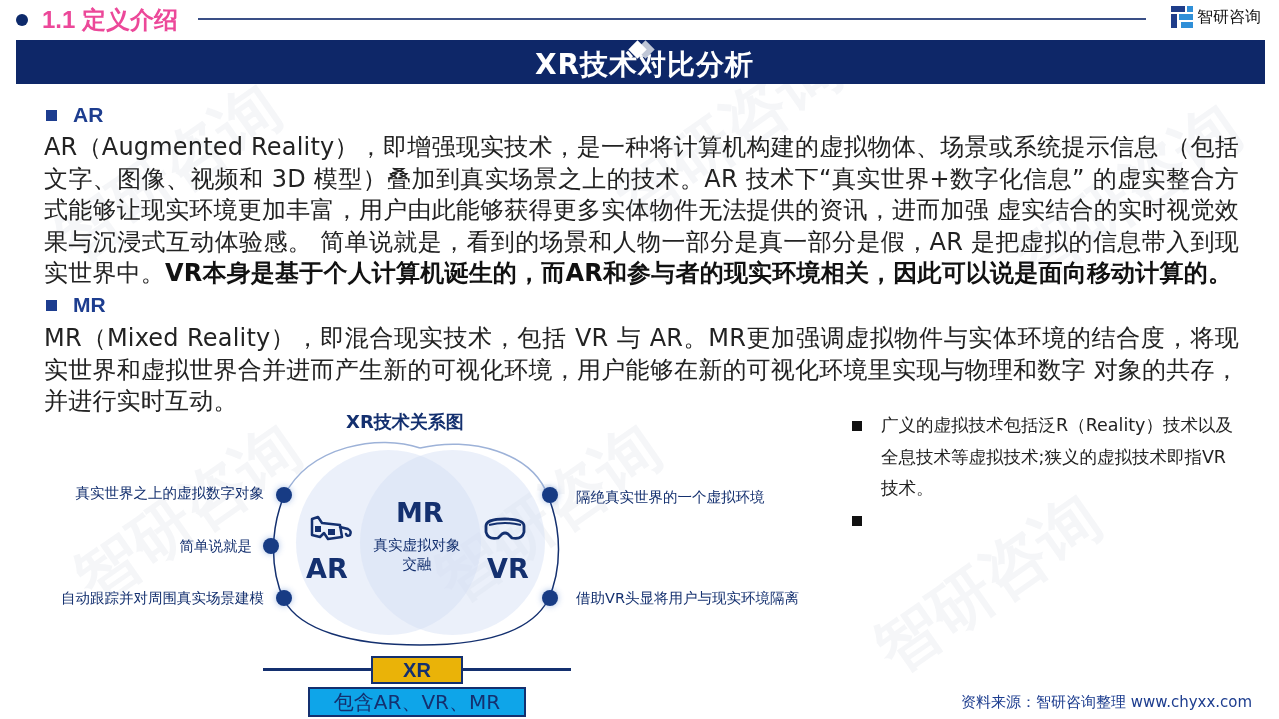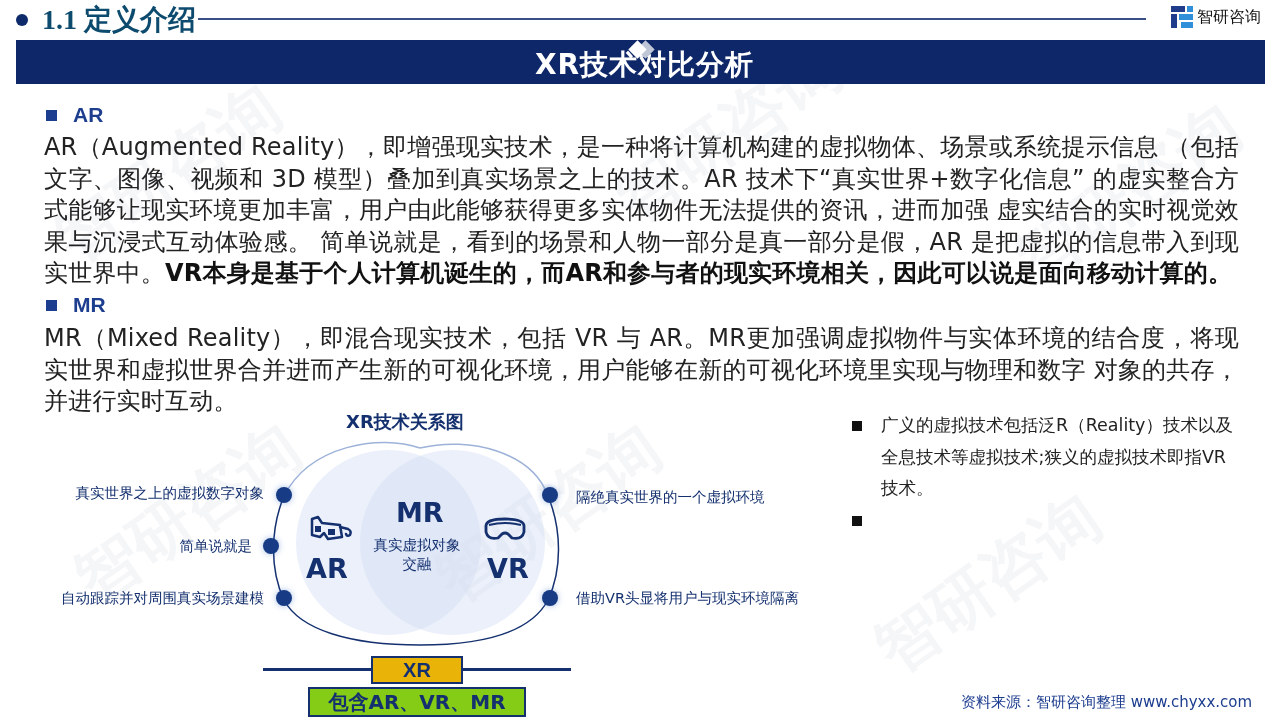--- a/index.html
+++ b/index.html
@@ -5,21 +5,21 @@
   * { box-sizing: border-box; margin: 0; padding: 0; }
   html, body { width: 1279px; height: 719px; overflow: hidden; background: #ffffff; }
   body { position: relative; font-family: "Liberation Sans", "DejaVu Sans", sans-serif; color: #1a1a1a; }
 
   
   .wm { position: absolute; color: rgba(20,40,90,0.045); font-size: 64px; font-weight: bold; transform: rotate(-35deg); white-space: nowrap; pointer-events: none; font-family: "DejaVu Sans", sans-serif; }
 
   
   .section-head { position: absolute; left: 16px; top: 6px; height: 28px; display: flex; align-items: center; }
   .section-dot { width: 12px; height: 12px; border-radius: 50%; background: #0d2a6b; margin-right: 14px; }
-  .section-title { font-size: 28px; font-weight: bold; color: #0c4a6e; font-family: Liberation Serif, serif; }
+  .section-title { font-size: 24px; font-weight: bold; color: #ec4899; font-family: Liberation Sans, sans-serif; }
   .head-line { position: absolute; left: 198px; top: 18px; width: 948px; height: 2px; background: #3a4f86; }
   .logo { position: absolute; left: 1171px; top: 6px; display: flex; align-items: center; }
   .logo-mark { width: 22px; height: 22px; position: relative; margin-right: 4px; }
   .logo-mark .a { position: absolute; left: 0; top: 0; width: 14px; height: 6px; background: #1f3d8a; }
   .logo-mark .b { position: absolute; left: 0; top: 8px; width: 6px; height: 14px; background: #1f3d8a; }
   .logo-mark .c { position: absolute; left: 8px; top: 8px; width: 14px; height: 6px; background: #2f8fd8; }
   .logo-mark .d { position: absolute; left: 16px; top: 0; width: 6px; height: 6px; background: #2f8fd8; }
   .logo-mark .e { position: absolute; left: 10px; top: 16px; width: 12px; height: 6px; background: #2f8fd8; }
   .logo-text { font-size: 16px; color: #111; font-family: "DejaVu Sans", sans-serif; }
 
@@ -43,21 +43,21 @@
   .circ.right { left: 360px; top: 450px; width: 185px; height: 185px; }
   .node { position: absolute; width: 16px; height: 16px; border-radius: 50%; background: #173b84; box-shadow: 0 0 6px rgba(60,110,200,0.45); }
   .lbl { position: absolute; font-size: 14.5px; color: #14306f; white-space: nowrap; font-family: "DejaVu Sans", sans-serif; }
   .big { position: absolute; font-size: 27px; font-weight: bold; color: #14306f; font-family: "DejaVu Sans", sans-serif; }
   .mid-text { position: absolute; left: 367px; top: 536px; width: 100px; text-align: center; font-size: 14.5px; line-height: 19px; color: #14306f; font-family: "DejaVu Sans", sans-serif; }
   .icon-glasses { position: absolute; left: 308px; top: 515px; }
   .icon-vr { position: absolute; left: 482px; top: 516px; }
 
   .xr-line { position: absolute; top: 668px; height: 3px; background: #14306f; }
   .xr-box { position: absolute; left: 371px; top: 656px; width: 92px; height: 28px; border: 2px solid #14306f; background: #eab308; display: flex; align-items: center; justify-content: center; font-size: 20px; font-weight: bold; color: #14306f; }
-  .inc-box { position: absolute; left: 308px; top: 687px; width: 218px; height: 30px; border: 2px solid #14306f; background: #84cc16; display: flex; align-items: center; justify-content: center; font-size: 20px; font-weight: bold; color: #14306f; font-family: "DejaVu Sans", sans-serif; }
+  .inc-box { position: absolute; left: 308px; top: 687px; width: 218px; height: 30px; border: 2px solid #14306f; background: #0ea5e9; display: flex; align-items: center; justify-content: center; font-size: 20px; font-weight: normal; color: #14306f; font-family: "DejaVu Sans", sans-serif; }
 
   
   .bullets { position: absolute; left: 852px; top: 410px; width: 400px; }
   .bullet { display: flex; align-items: flex-start; font-size: 17.5px; line-height: 31.7px; color: #222; font-family: "DejaVu Sans", sans-serif; }
   .bullet .bsq { width: 10px; height: 10px; background: #111; margin-top: 11px; margin-right: 19px; flex: none; }
   .bullet .btext { width: 360px; }
   .source { position: absolute; left: 961px; top: 693px; font-size: 15px; color: #1d3d8f; font-family: "DejaVu Sans", sans-serif; }
 </style>
 </head>
 <body>

